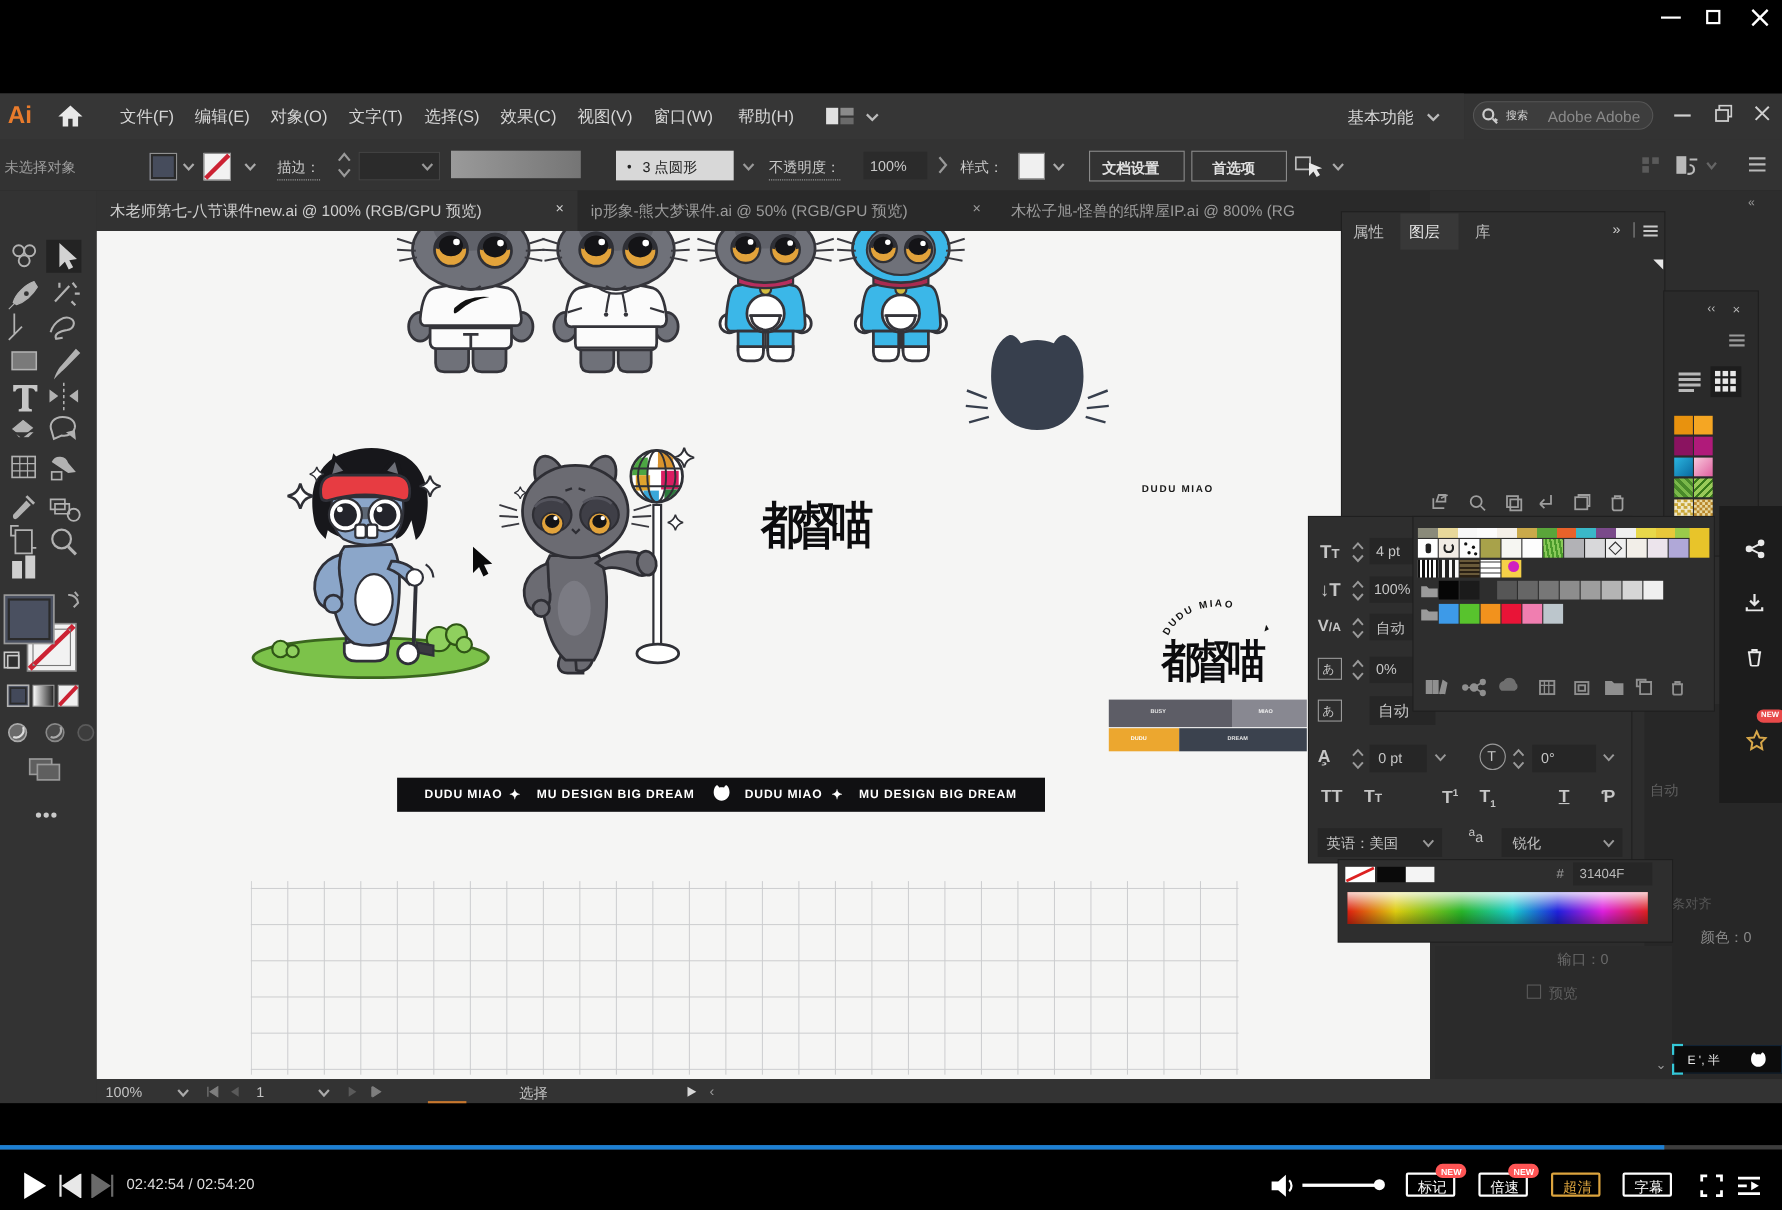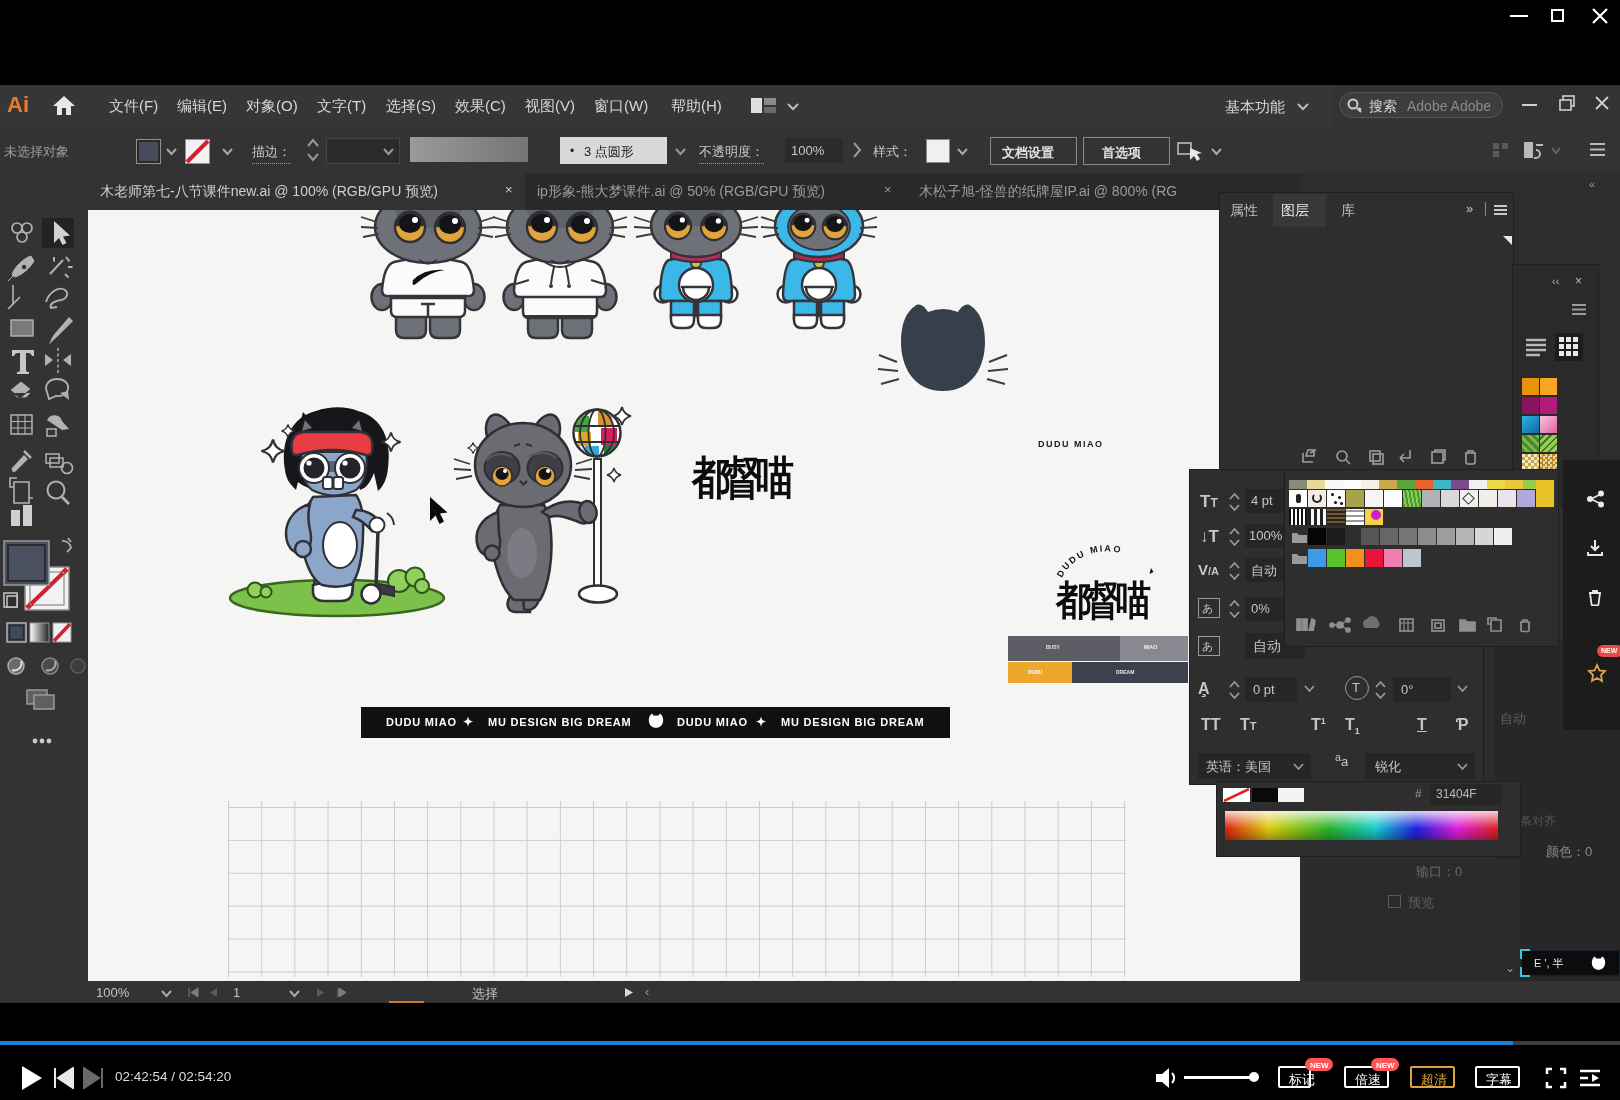--- a/index.html
+++ b/index.html
@@ -45,21 +45,21 @@
       <div class="t" style="left:1225px;top:13px;">基本功能</div>
       <svg class="abs" style="left:1296px;top:17px" width="14" height="9">
           <path d="M2 2 L7 7 L12 2" stroke="#bbb" stroke-width="2" fill="none"></path>
         </svg>
       <div class="abs" style="left:1339px;top:7px;width:164px;height:26px;background:#3d3d3d;border:1px solid #555;border-radius:13px;"></div>
       <svg class="abs" style="left:1347px;top:13px" width="16" height="16">
           <circle cx="6" cy="6" r="4.5" stroke="#ccc" stroke-width="2" fill="none"></circle>
           <path d="M10 10 L14 14" stroke="#ccc" stroke-width="2"></path>
           <path d="M12 9 l3 2 -3 2" fill="#ccc"></path>
         </svg>
-      <div class="t" style="left:1369px;top:13px;font-size:14px;">搜索</div>
+      <div class="t" style="left:1369px;top:13px;font-size:10px;">搜索</div>
       <div class="t" style="left:1407px;top:13px;font-size:14px;color:#8a8a8a;">Adobe Adobe</div>
       <div class="abs" style="left:1522px;top:19px;width:15px;height:2px;background:#cfcfcf;"></div>
       <svg class="abs" style="left:1559px;top:10px" width="16" height="16">
           <rect x="4" y="1" width="11" height="10" fill="none" stroke="#cfcfcf" stroke-width="1.6"></rect>
           <rect x="1" y="5" width="11" height="10" fill="#363636" stroke="#cfcfcf" stroke-width="1.6"></rect>
         </svg>
       <svg class="abs" style="left:1595px;top:11px" width="15" height="15">
           <path d="M1,1 L13,13 M13,1 L1,13" stroke="#cfcfcf" stroke-width="1.8"></path>
         </svg>
     </div>
@@ -814,21 +814,21 @@
     </svg>
     <div class="t" style="left:115px;top:66px;color:#dcdcdc;font-size:13.5px;">02:42:54 / 02:54:20</div>
 
     <svg class="abs" style="left:1155px;top:64px" width="24" height="22">
         <path d="M1 7 h6 l7 -6 v20 l-7 -6 h-6 Z" fill="#fff"></path>
         <path d="M17 6 a7 7 0 0 1 0 10" stroke="#fff" stroke-width="2" fill="none"></path>
       </svg>
     <div class="abs" style="left:1184px;top:73px;width:72px;height:2.5px;background:#fff;"></div>
     <div class="abs" style="left:1249px;top:69px;width:10px;height:10px;background:#fff;border-radius:50%;"></div>
 
-    <div class="abs" style="left:1278px;top:63px;width:33px;height:22px;border:2px solid #fff;border-radius:2px;">
+    <div class="abs" style="left:1278px;top:63px;width:45px;height:22px;border:2px solid #fff;border-radius:2px;">
         <span class="t" style="left:9px;top:3px;color:#fff;font-size:13px;">标记</span>
       </div>
     <div class="abs" style="left:1305px;top:55px;width:28px;height:13px;background:#f55;border-radius:7px;">
         <span class="t" style="left:5px;top:2.5px;color:#fff;font-size:8px;font-weight:bold;">NEW</span>
       </div>
     <div class="abs" style="left:1344px;top:63px;width:45px;height:22px;border:2px solid #fff;border-radius:2px;padding-left:19px;">
         <span class="t" style="left:9px;top:3px;color:#fff;font-size:13px;">倍速</span>
       </div>
     <div class="abs" style="left:1371px;top:55px;width:28px;height:13px;background:#f55;border-radius:7px;">
         <span class="t" style="left:5px;top:2.5px;color:#fff;font-size:8px;font-weight:bold;">NEW</span>

